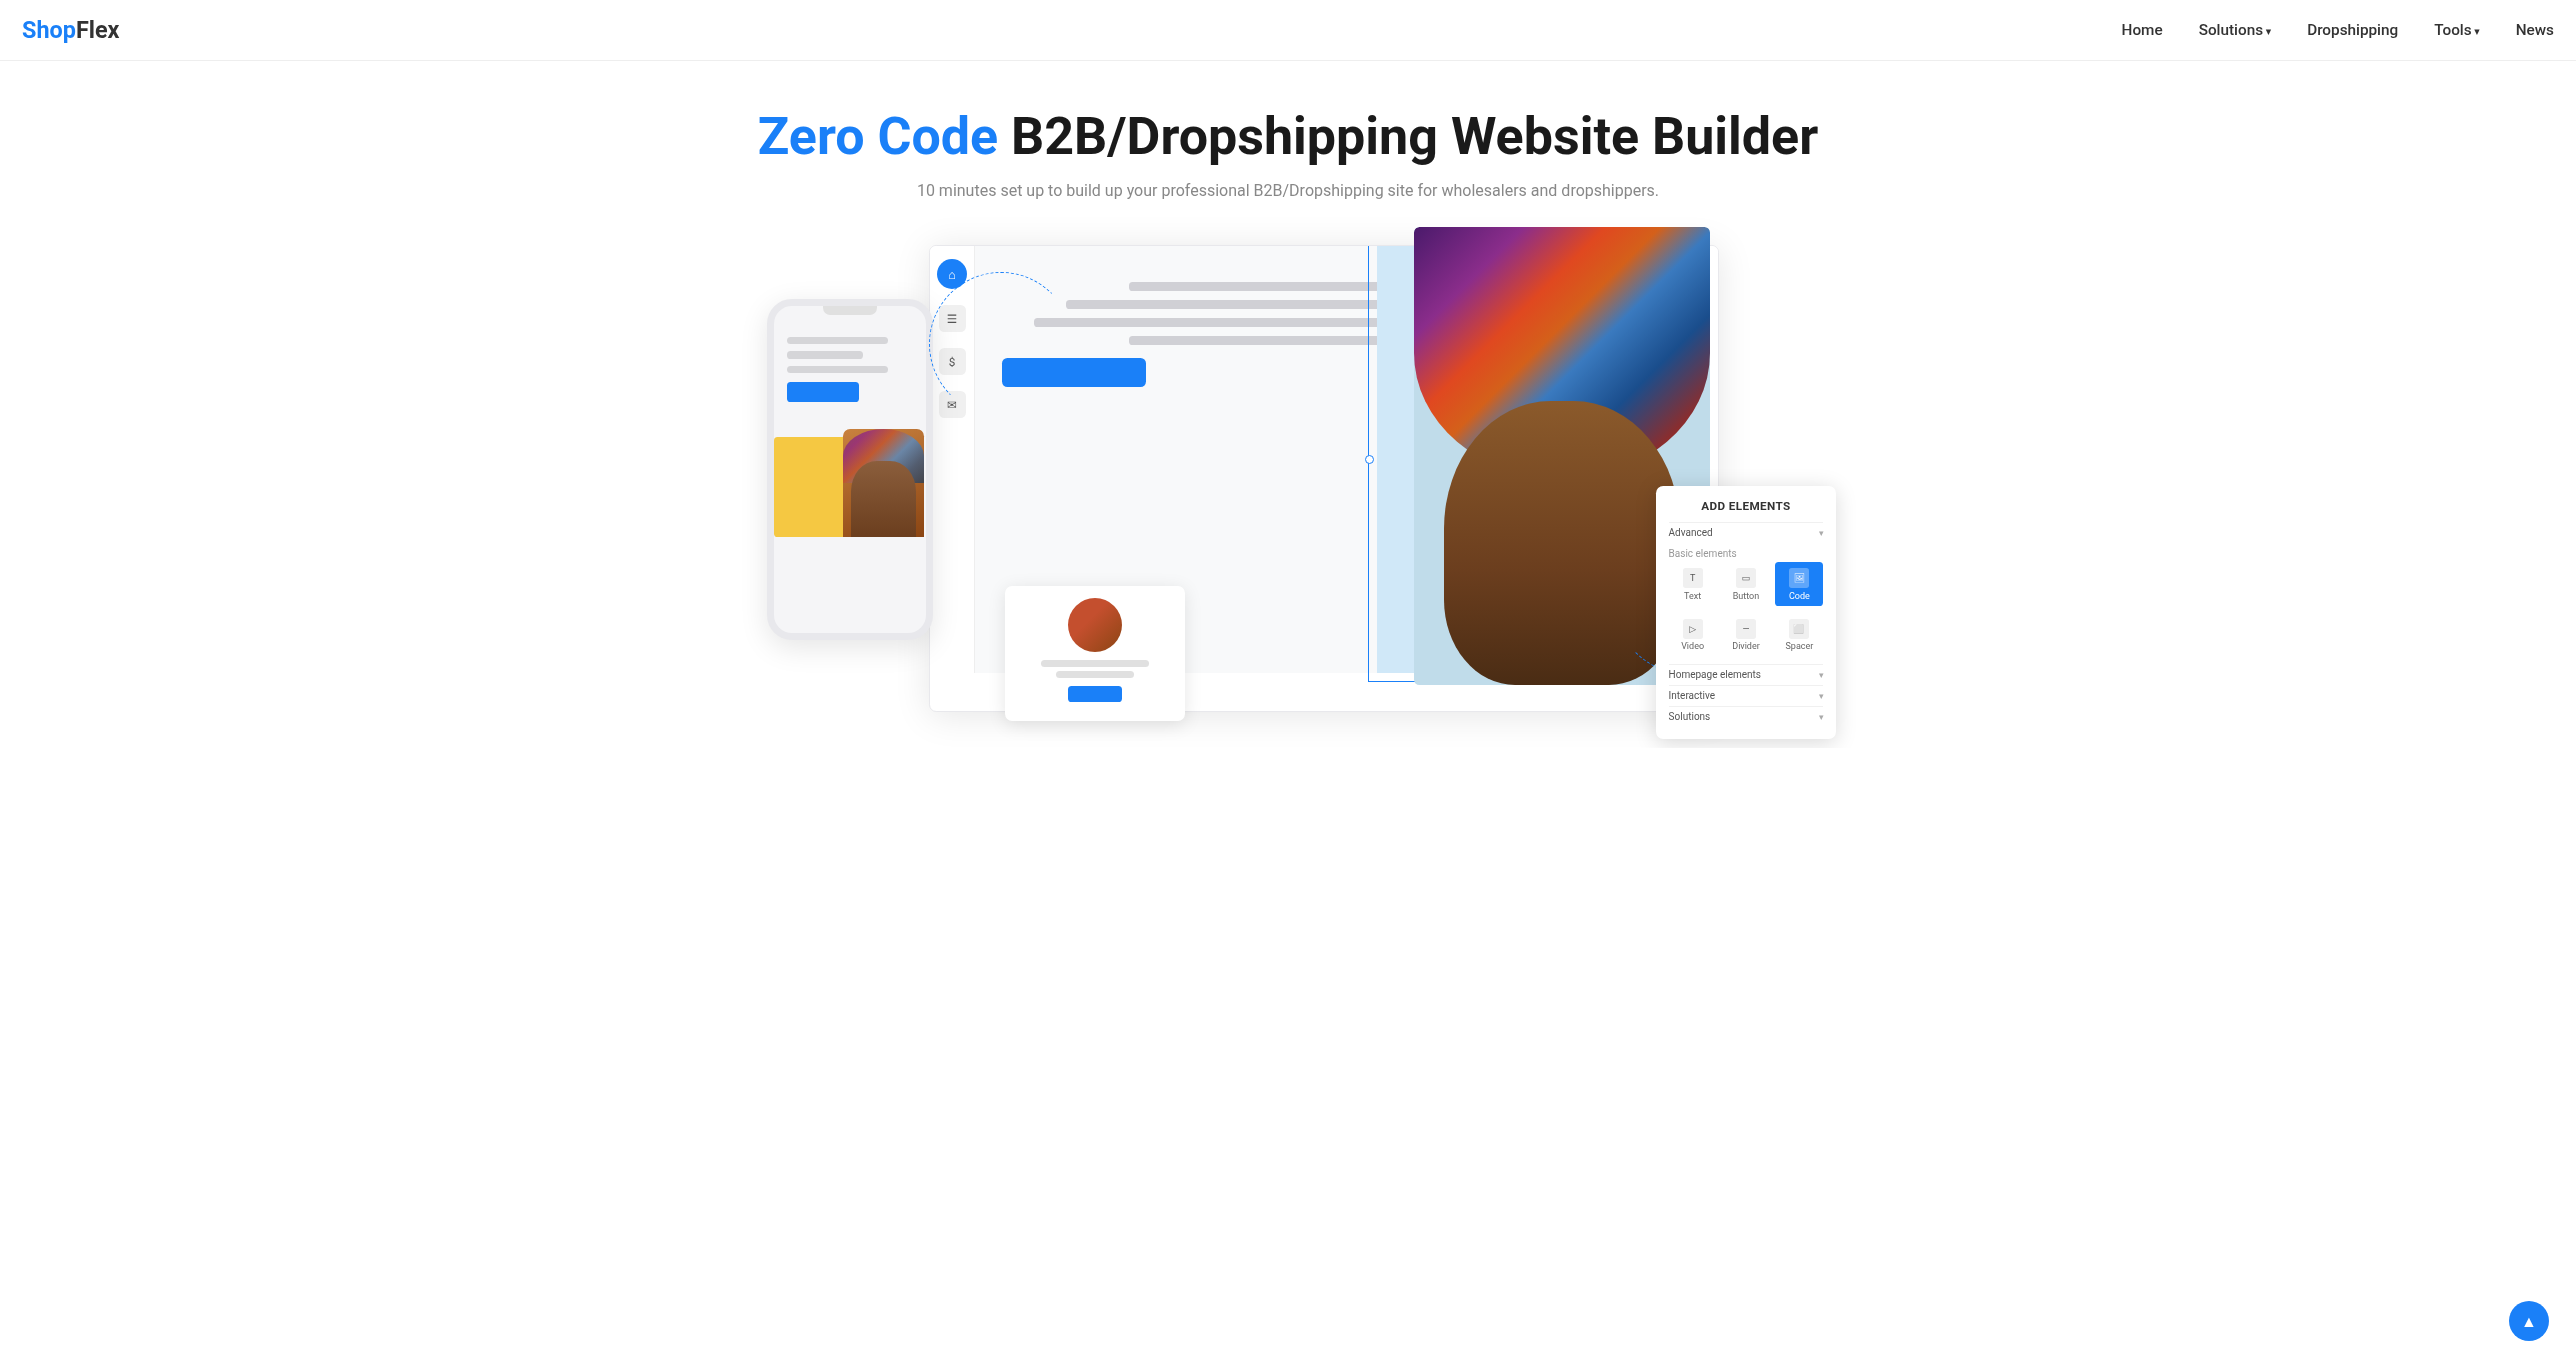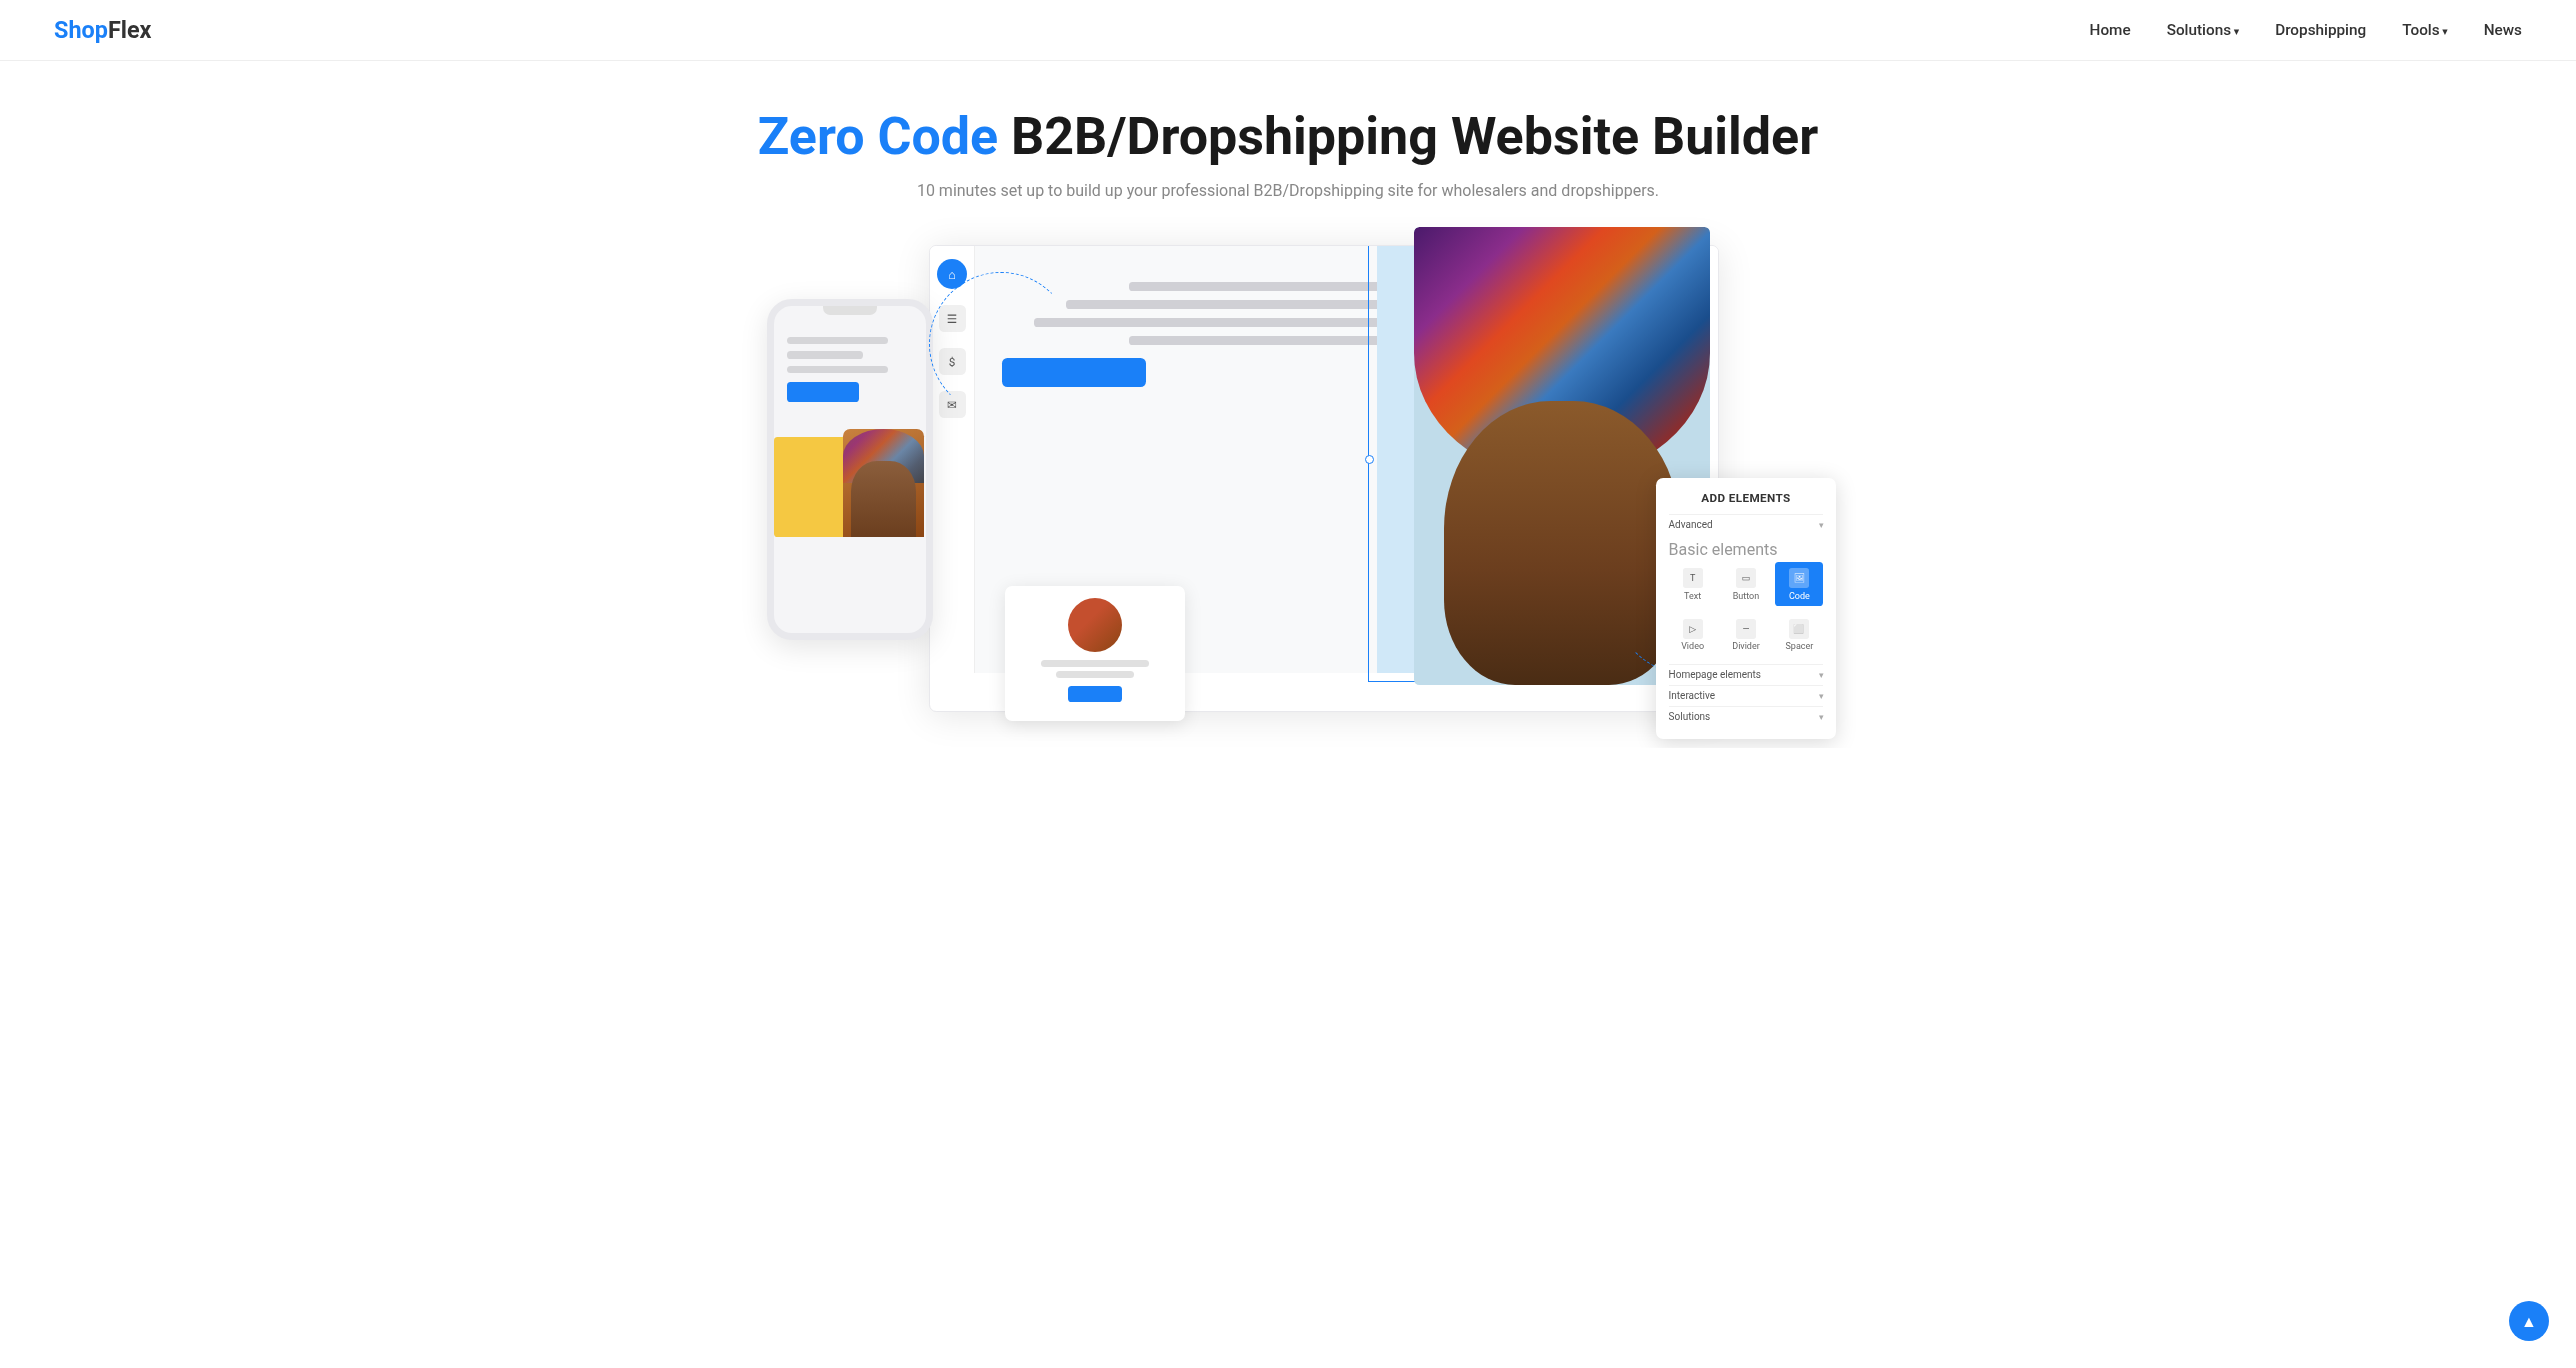--- a/index.html
+++ b/index.html
@@ -8,21 +8,21 @@
       background: #fff;
       overflow-x: hidden;
       width: 100%;
     }
 
     
     .navbar {
       display: flex;
       align-items: center;
       justify-content: space-between;
-      padding: 16px 54px;
+      padding: 16px 22px;
       border-bottom: 0.9px solid #eee;
       background: #fff;
     }
     .logo {
       font-size: 23.4px;
       font-weight: 700;
       color: #333;
     }
     .logo span {
       color: #1a80f8;
@@ -333,21 +333,21 @@
     }
     .panel-title {
       font-size: 11.7px;
       font-weight: 700;
       text-align: center;
       color: #333;
       margin-bottom: 9px;
       letter-spacing: 0.4px;
     }
     .panel-section-label {
-      font-size: 16px;
+      font-size: 10px;
       color: #999;
       margin: 5.4px 0 3.6px;
     }
     .panel-elements-grid {
       display: grid;
       grid-template-columns: repeat(3, 1fr);
       gap: 5.4px;
       margin-bottom: 7.2px;
     }
     .panel-element {

